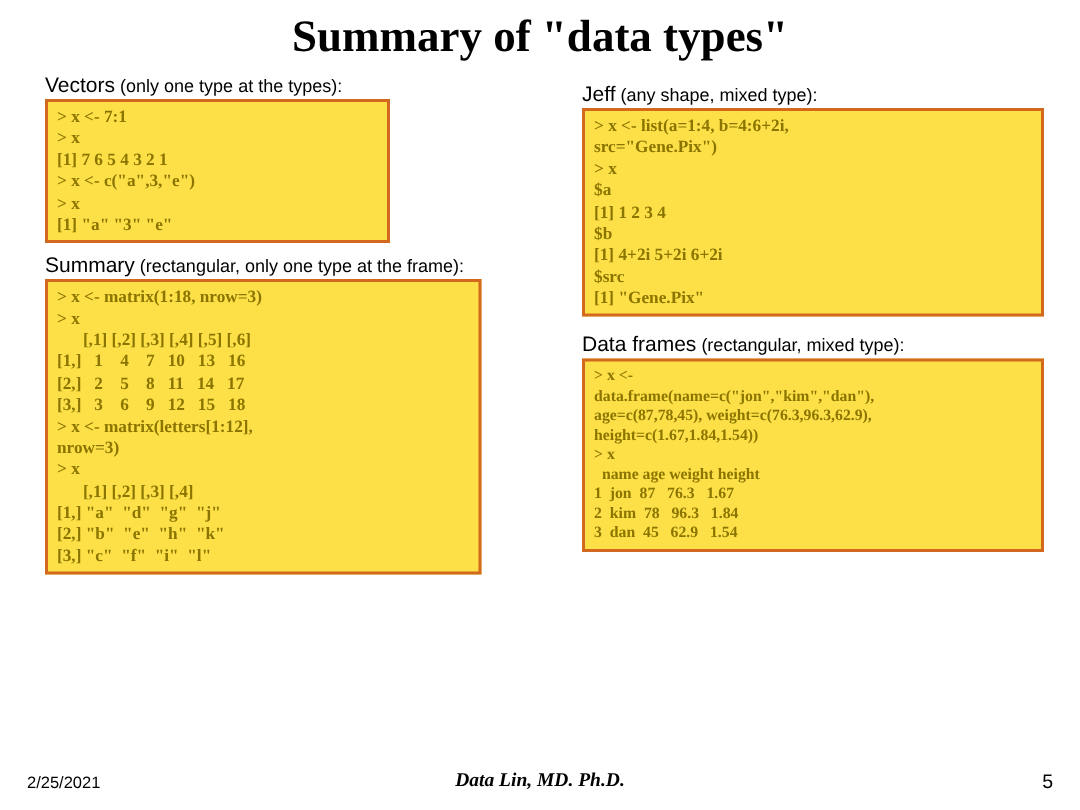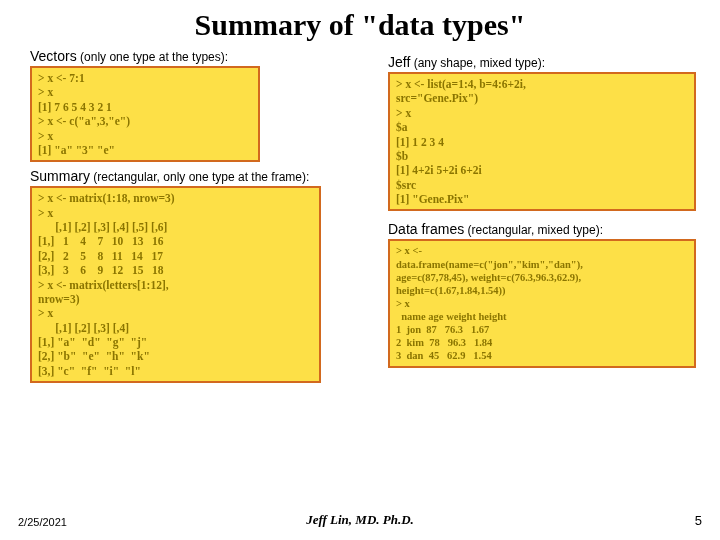--- a/index.html
+++ b/index.html
@@ -137,14 +137,14 @@
 age=c(87,78,45), weight=c(76.3,96.3,62.9),
 height=c(1.67,1.84,1.54))
 &gt; x
   name age weight height
 1  jon  87   76.3   1.67
 2  kim  78   96.3   1.84
 3  dan  45   62.9   1.54</div>
 </div>
 
 <div class="footer-date">2/25/2021</div>
-<div class="footer-author">Jeff Lin, MD. Ph.D.</div>
+<div class="footer-author">Data Lin, MD. Ph.D.</div>
 <div class="footer-page">5</div>
 
 </body></html>

